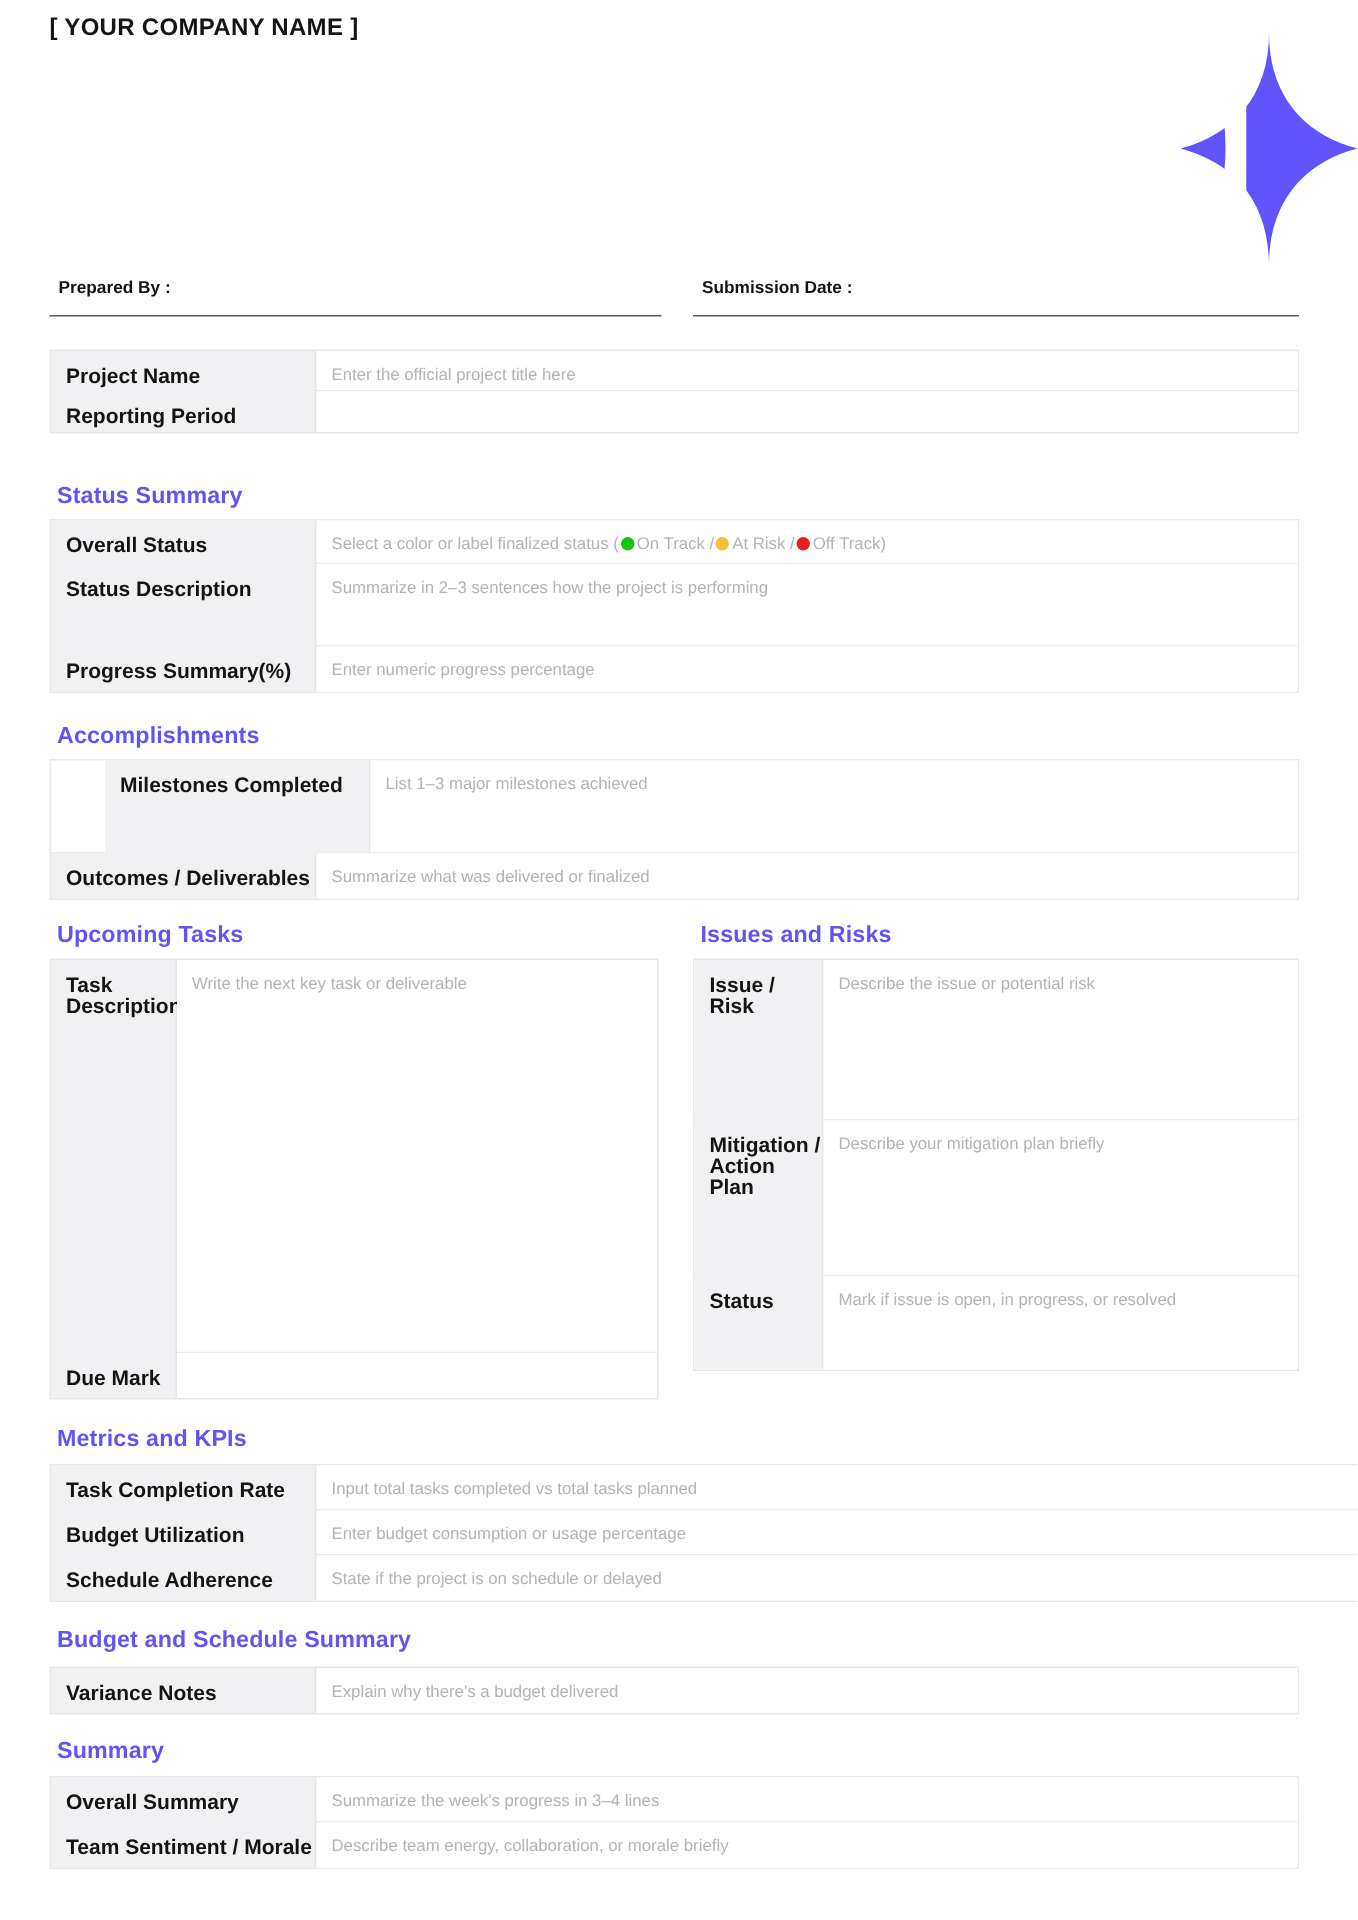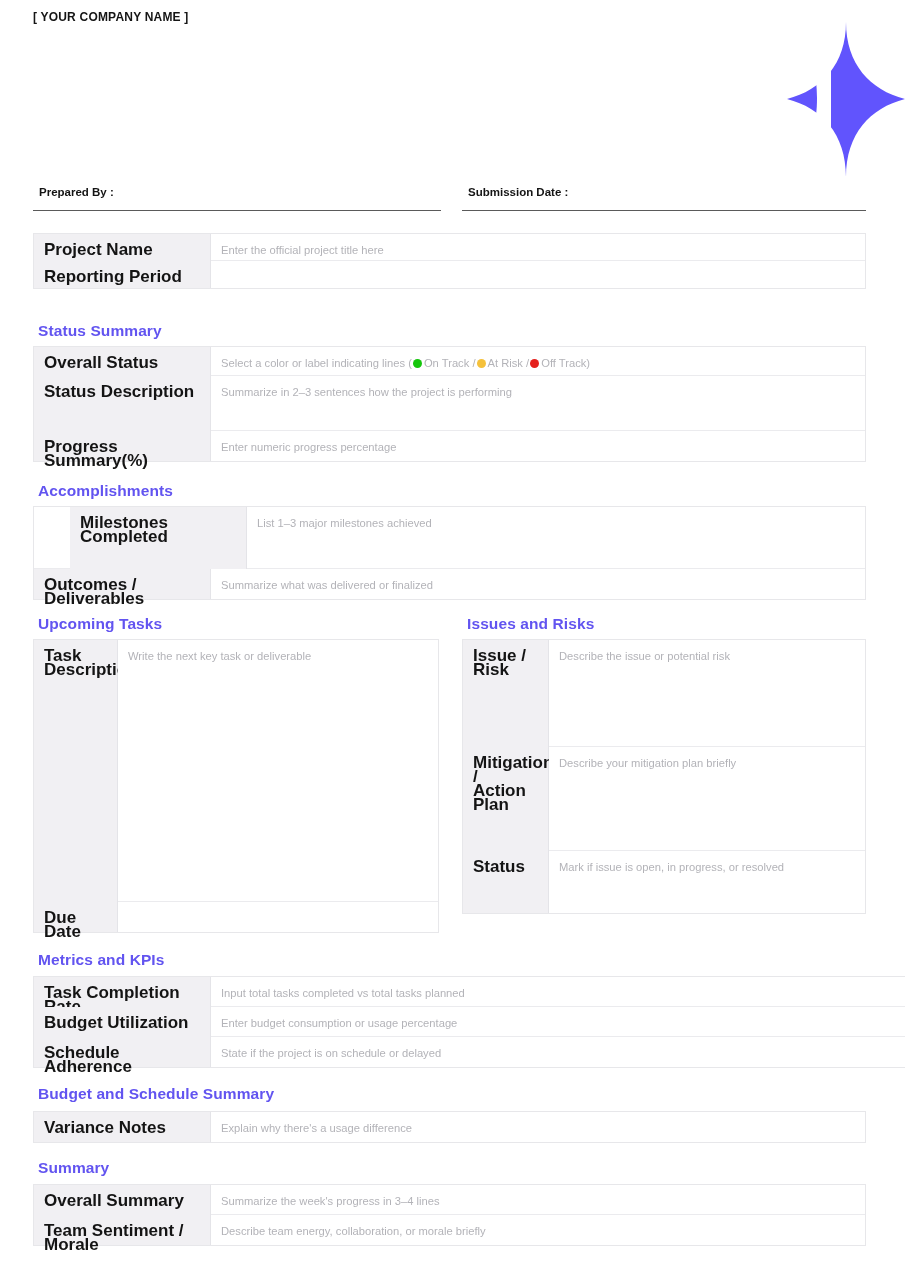--- a/index.html
+++ b/index.html
@@ -9,21 +9,21 @@
     background: #ffffff;
     font-family: "Liberation Sans", sans-serif;
     overflow: hidden;
   }
   .page { position: relative; width: 905px; height: 1280px; background:#fff; }
 
   
   .company-name {
     position: absolute;
     left: 33px; top: 10px;
-    font-size: 12px;
+    font-size: 16px;
     font-weight: 700;
     letter-spacing: .2px;
     color: #151515;
   }
 
   
   .banner {
     position: absolute;
     left: 0; top: 32px;
     width: 831px; height: 133px;
@@ -75,21 +75,21 @@
     position: absolute;
     border: 1px solid #e7e7ea;
     background: #fff;
     border-collapse: collapse;
   }
   .trow { display: flex; border-bottom: 1px solid #ebebee; }
   .trow:last-child { border-bottom: none; }
   .tlabel {
     background: #f1f0f3;
     border-right: 1px solid #e4e4e8;
-    font-size: 17px;
+    font-size: 14px;
     font-weight: 700;
     color: #141414;
     padding: 9px 0 0 10px;
     line-height: 14px;
     flex: none;
   }
   .tval {
     font-size: 11.2px;
     color: #b3b3b8;
     padding: 9px 0 0 10px;
@@ -156,21 +156,21 @@
       <div class="tlabel" style="width:177px; height:27px;">Reporting Period</div>
       <div class="tval"></div>
     </div>
   </div>
 
   <div class="section-head" style="left:38px; top:322px;">Status Summary</div>
   <div class="tbl" style="left:33px; top:346px; width:833px;">
     <div class="trow" style="height:29px;justify-content:center;">
       <div class="tlabel" style="width:177px; height:29px;">Overall Status</div>
       <div class="tval">
-        <span>Select a color or label indicating lines (</span><span class="dot dot-green"></span><span>On Track /</span><span class="dot dot-yellow"></span><span>At Risk /</span><span class="dot dot-red"></span><span>Off Track)</span>
+        <span>Select a color or label finalized status (</span><span class="dot dot-green"></span><span>On Track /</span><span class="dot dot-yellow"></span><span>At Risk /</span><span class="dot dot-red"></span><span>Off Track)</span>
       </div>
     </div>
     <div class="trow" style="height:55px;">
       <div class="tlabel" style="width:177px; height:55px;">Status Description</div>
       <div class="tval">Summarize in 2–3 sentences how the project is performing</div>
     </div>
     <div class="trow" style="height:30px;">
       <div class="tlabel" style="width:177px; height:30px;">Progress Summary(%)</div>
       <div class="tval">Enter numeric progress percentage</div>
     </div>
@@ -189,21 +189,21 @@
   </div>
 
   <div class="section-head" style="left:38px; top:615px;">Upcoming Tasks</div>
   <div class="tbl" style="left:33px; top:639px; width:406px;">
     <div class="trow" style="height:262px;">
       <div class="tlabel" style="width:84px; height:262px; white-space:pre-line;">Task
 Description</div>
       <div class="tval">Write the next key task or deliverable</div>
     </div>
     <div class="trow" style="height:30px;">
-      <div class="tlabel" style="width:84px; height:30px;">Due Date</div>
+      <div class="tlabel" style="width:84px; height:30px;">Due Mark</div>
     </div>
   </div>
 
   <div class="section-head" style="left:467px; top:615px;">Issues and Risks</div>
   <div class="tbl" style="left:462px; top:639px; width:404px;">
     <div class="trow" style="height:107px;">
       <div class="tlabel" style="width:86px; height:107px;">Issue / Risk</div>
       <div class="tval">Describe the issue or potential risk</div>
     </div>
     <div class="trow" style="height:104px;">
@@ -230,21 +230,21 @@
     <div class="trow" style="height:30px;">
       <div class="tlabel" style="width:177px; height:30px;">Schedule Adherence</div>
       <div class="tval">State if the project is on schedule or delayed</div>
     </div>
   </div>
 
   <div class="section-head" style="left:38px; top:1085px;">Budget and Schedule Summary</div>
   <div class="tbl" style="left:33px; top:1111px; width:833px;">
     <div class="trow" style="height:30px;">
       <div class="tlabel" style="width:177px; height:30px;">Variance Notes</div>
-      <div class="tval">Explain why there's a usage difference</div>
+      <div class="tval">Explain why there's a budget delivered</div>
     </div>
   </div>
 
   <div class="section-head" style="left:38px; top:1159px;">Summary</div>
   <div class="tbl" style="left:33px; top:1184px; width:833px;">
     <div class="trow" style="height:30px;">
       <div class="tlabel" style="width:177px; height:30px;">Overall Summary</div>
       <div class="tval">Summarize the week's progress in 3–4 lines</div>
     </div>
     <div class="trow" style="height:30px;">

